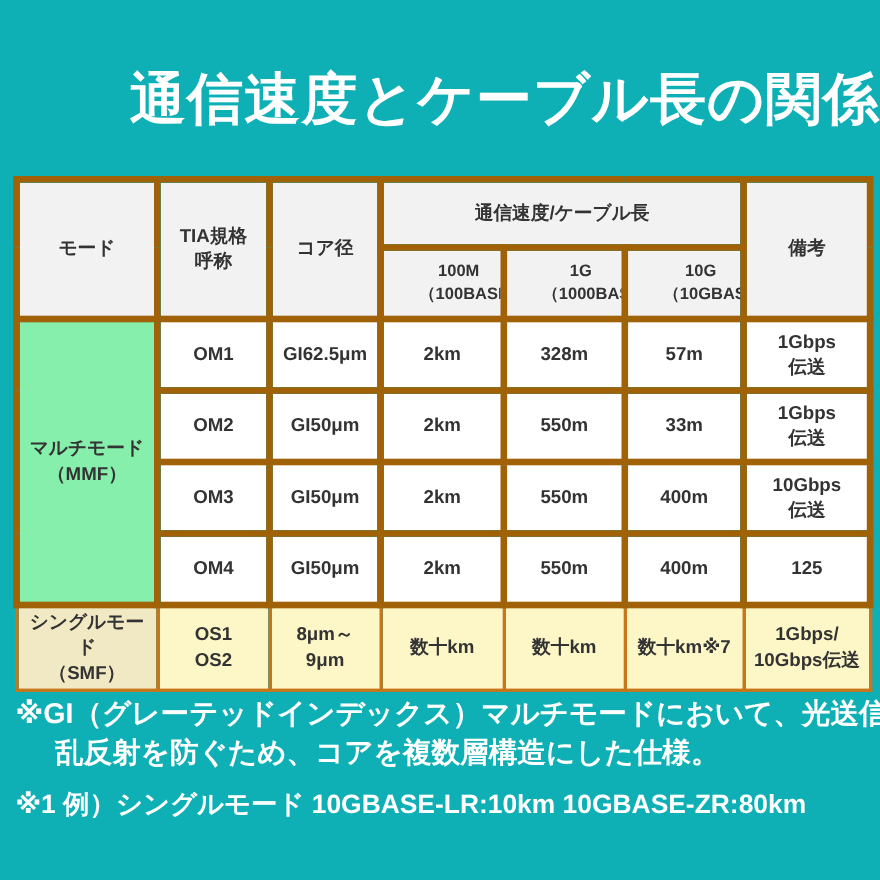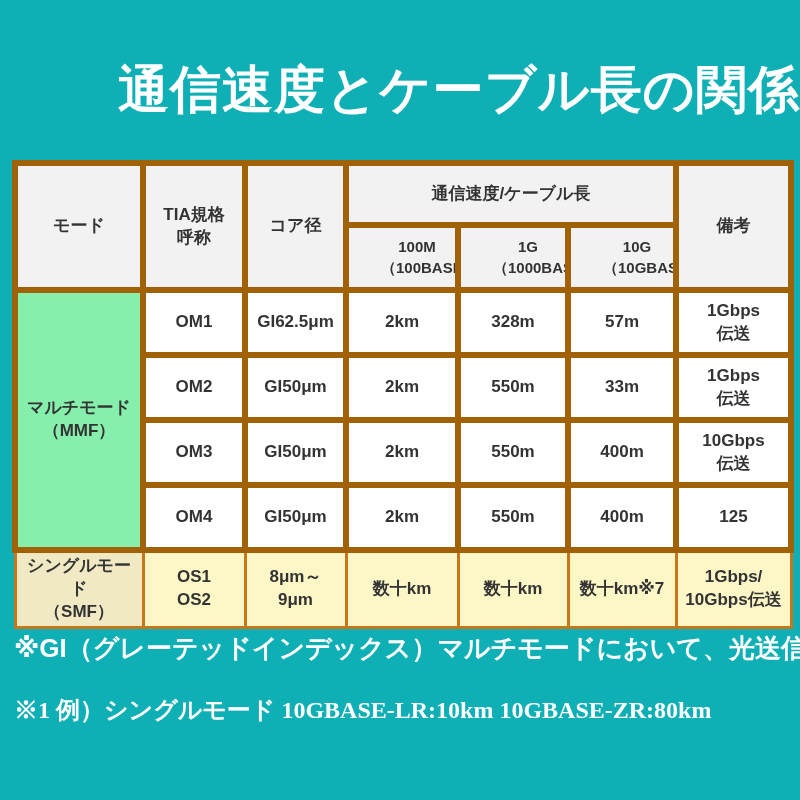--- a/index.html
+++ b/index.html
@@ -58,21 +58,21 @@
   .spec-table tr.smf-row td.mode-cell { background: #f0e9c3; }
 
   .notes {
     position: absolute;
     top: 630px; left: 14px; width: 774px;
     color: #ffffff;
     font-weight: bold;
   }
   .notes .note-line { font-size: 26px; line-height: 1.4; white-space: nowrap; }
   .notes .note-indent { margin-left: 36px; }
-  .notes .note-example { margin-top: 28px; font-size: 24px; font-family: Liberation Serif, serif; }
+  .notes .note-example { margin-top: 12px; font-size: 24px; }
 </style>
 </head>
 <body>
 
 <div class="page">
 
   <h1 class="title">通信速度とケーブル長の関係</h1>
 
   <table class="spec-table">
     <colgroup>
@@ -151,16 +151,17 @@
         <td>数十km</td>
         <td>数十km※7</td>
         <td>1Gbps/
 10Gbps伝送</td>
       </tr>
     </tbody>
   </table>
 
   <div class="notes">
     <div class="note-line">※GI（グレーテッドインデックス）マルチモードにおいて、光送信の際</div>
+    <div class="note-line note-indent">乱反射を防ぐため、コアを複数層構造にした仕様。</div>
     <div class="note-line note-example">※1 例）シングルモード 10GBASE-LR:10km 10GBASE-ZR:80km</div>
   </div>
 
 </div>
 
 </body></html>

